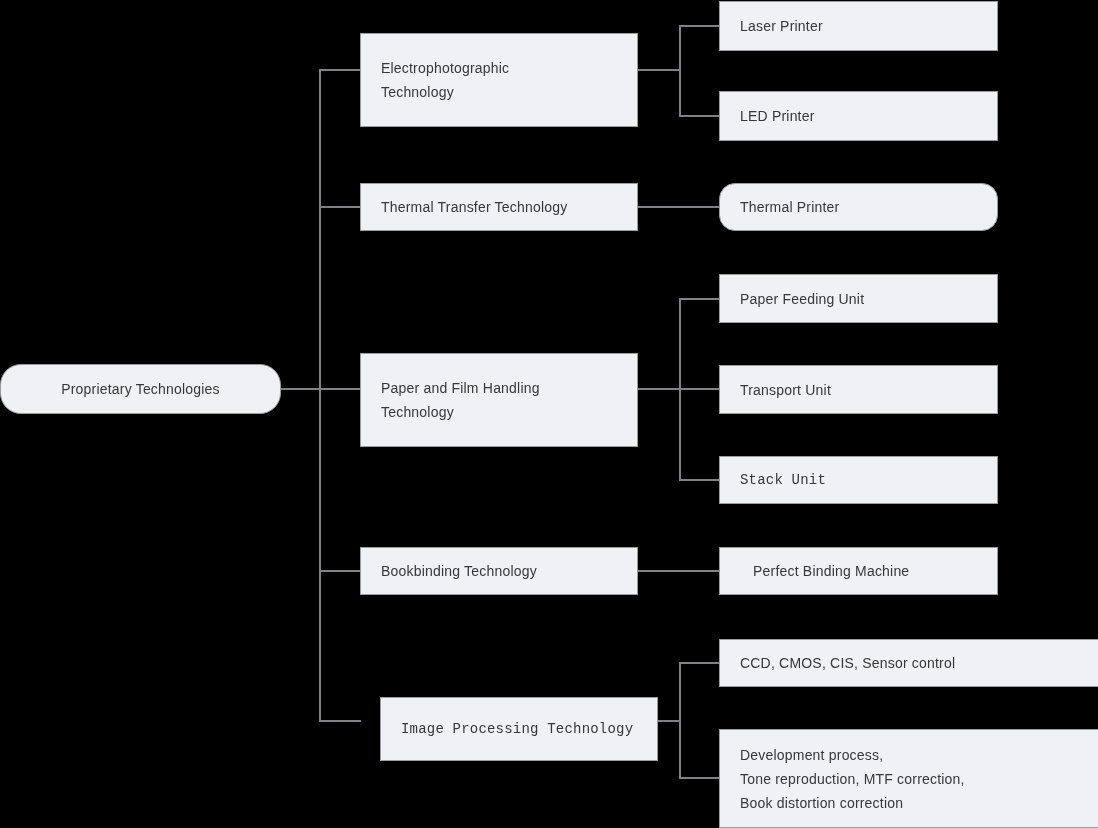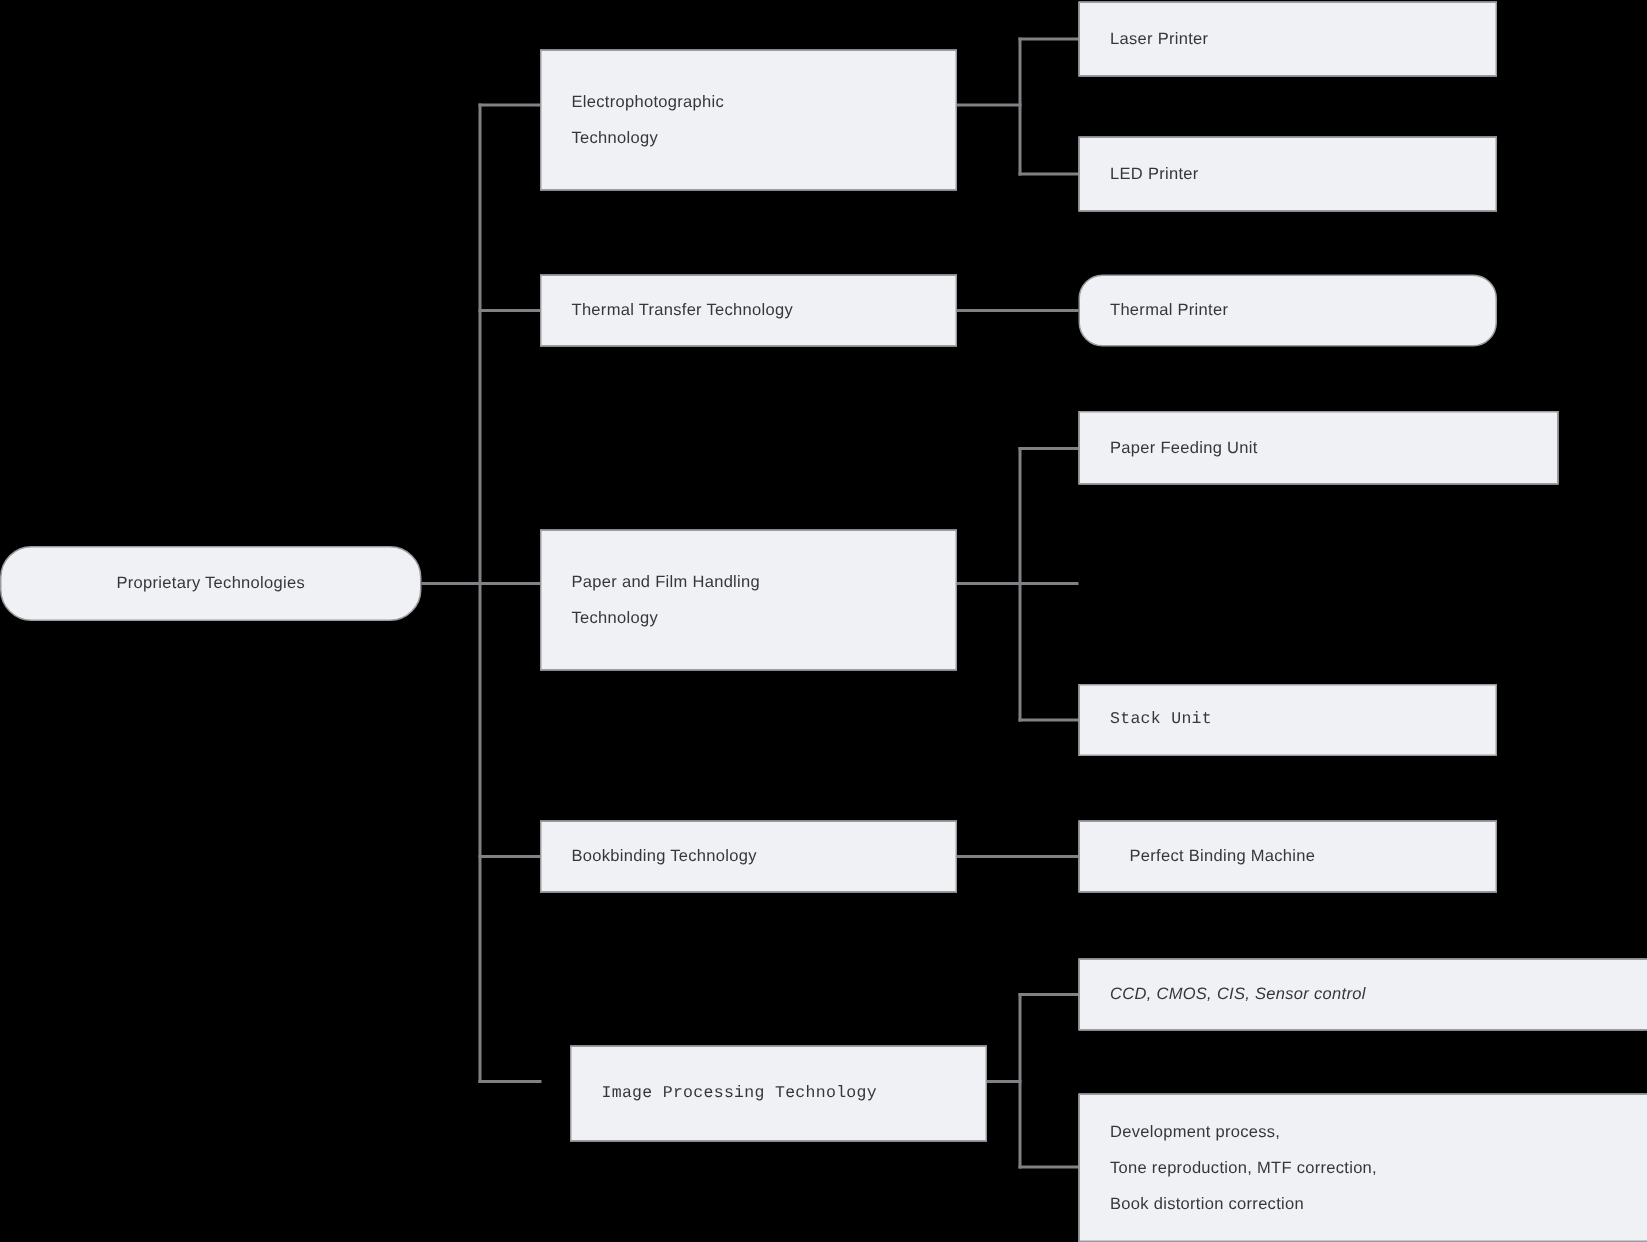--- a/index.html
+++ b/index.html
@@ -14,21 +14,21 @@
     background: var(--bg, #000000);
     overflow: hidden;
     font-family: "Liberation Sans", "DejaVu Sans", sans-serif;
   }
   .node {
     position: absolute;
     box-sizing: border-box;
     background: var(--box-fill, #eff1f4);
     border: 1px solid var(--box-border, #9a9ca0);
     color: var(--text-color, #36373b);
-    font-size: 11px;
+    font-size: 14px;
     line-height: 24px;
     display: flex;
     align-items: center;
     padding-left: 20px;
     padding-right: 8px;
     white-space: pre-line;
     letter-spacing: 0.2px;
   }
   .node.centered {
     justify-content: center;
@@ -88,21 +88,22 @@
 Technology</div>
   <div class="node" style="left:360px; top:183px; width:278px; height:48px;">Thermal Transfer Technology</div>
   <div class="node" style="left:360px; top:353px; width:278px; height:94px;">Paper and Film Handling
 Technology</div>
   <div class="node" style="left:360px; top:547px; width:278px; height:48px;">Bookbinding Technology</div>
   <div class="node" style="left:380px; top:697px; width:278px; height:64px;font-family:Liberation Mono, monospace;">Image Processing Technology</div>
 
   <div class="node" style="left:719px; top:1px; width:279px; height:50px;">Laser Printer</div>
   <div class="node" style="left:719px; top:91px; width:279px; height:50px;">LED Printer</div>
   <div class="node" style="left:719px; top:183px; width:279px; height:48px;border-radius:16px;">Thermal Printer</div>
-  <div class="node" style="left:719px; top:274px; width:320px; height:49px;">Paper Feeding Unit</div>
+  <div class="node" style="left:719px; top:274px; width:279px; height:49px;">Paper Feeding Unit</div>
+  <div class="node" style="left:719px; top:365px; width:279px; height:49px;">Transport Unit</div>
   <div class="node" style="left:719px; top:456px; width:279px; height:48px;font-family:Liberation Mono, monospace;">Stack Unit</div>
   <div class="node" style="left:719px; top:547px; width:279px; height:48px;padding-left:33px;">Perfect Binding Machine</div>
-  <div class="node" style="left:719px; top:639px; width:380px; height:48px;font-style:italic;">CCD, CMOS, CIS, Sensor control</div>
+  <div class="node" style="left:719px; top:639px; width:380px; height:48px;">CCD, CMOS, CIS, Sensor control</div>
   <div class="node" style="left:719px; top:729px; width:380px; height:99px;">Development process,
 Tone reproduction, MTF correction,
 Book distortion correction</div>
 
 </div>
 
 </body></html>

